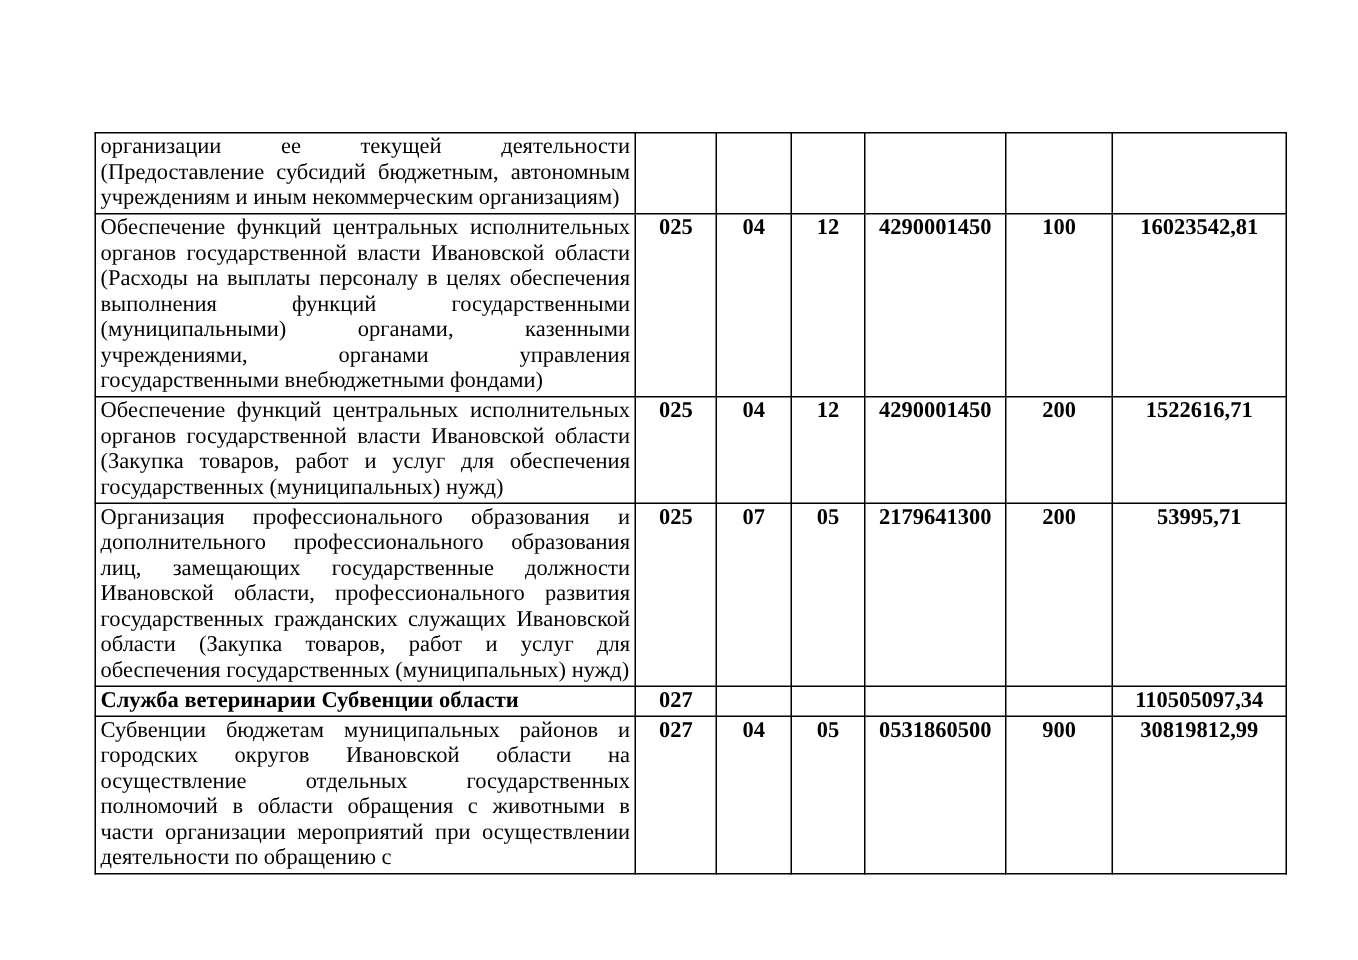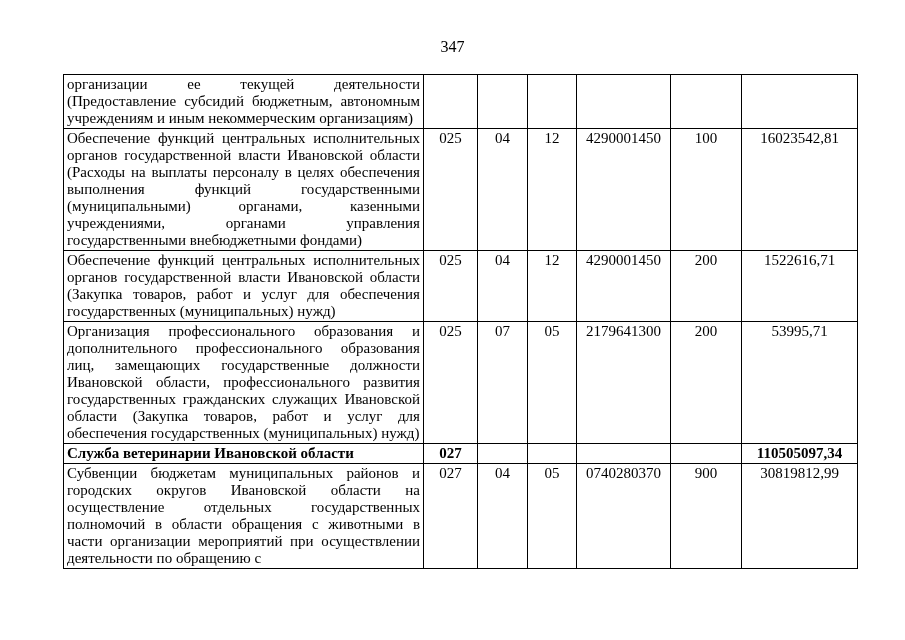--- a/index.html
+++ b/index.html
@@ -19,51 +19,51 @@
   .page-number {
     position: absolute;
     top: 38px; left: 0;
     width: 100%;
     text-align: center;
     font-size: 16px;
     line-height: 18px;
   }
   table.budget-table {
     position: absolute;
-    left: 63px; top: 74px;
+    left: 63px; top: 88px;
     width: 794px;
     border-collapse: collapse;
     table-layout: fixed;
   }
   table.budget-table td {
     border: 1px solid #000000;
     vertical-align: top;
     font-size: 15px;
     line-height: 17px;
     padding: 1px 3px;
     overflow: hidden;
   }
   td.desc {
     text-align: justify;
     text-justify: inter-word;
     padding: 1px 5px 1px 4px;
   }
   td.num {
     text-align: center;
+    font-weight: bold;
   }
   tr.bold-row td {
     font-weight: bold;
   }
 </style>
 </head>
 <body>
 
 <div class="page">
 
-  <div class="page-number">347</div>
 
   <table class="budget-table">
     <colgroup>
       <col style="width:360px">
       <col style="width:54px">
       <col style="width:50px">
       <col style="width:49px">
       <col style="width:94px">
       <col style="width:71px">
       <col style="width:116px">
@@ -99,33 +99,33 @@
       <tr>
         <td class="desc">Организация профессионального образования и дополнительного профессионального образования лиц, замещающих государственные должности Ивановской области, профессионального развития государственных гражданских служащих Ивановской области (Закупка товаров, работ и услуг для обеспечения государственных (муниципальных) нужд)</td>
         <td class="num">025</td>
         <td class="num">07</td>
         <td class="num">05</td>
         <td class="num">2179641300</td>
         <td class="num">200</td>
         <td class="num">53995,71</td>
       </tr>
       <tr class="bold-row">
-        <td class="desc">Служба ветеринарии Ивановской области</td>
+        <td class="desc">Служба ветеринарии Субвенции области</td>
         <td class="num">027</td>
         <td class="num"></td>
         <td class="num"></td>
         <td class="num"></td>
         <td class="num"></td>
         <td class="num">110505097,34</td>
       </tr>
       <tr>
         <td class="desc">Субвенции бюджетам муниципальных районов и городских округов Ивановской области на осуществление отдельных государственных полномочий в области обращения с животными в части организации мероприятий при осуществлении деятельности по обращению с</td>
         <td class="num">027</td>
         <td class="num">04</td>
         <td class="num">05</td>
-        <td class="num">0740280370</td>
+        <td class="num">0531860500</td>
         <td class="num">900</td>
         <td class="num">30819812,99</td>
       </tr>
     </tbody>
   </table>
 
 </div>
 
 </body></html>

